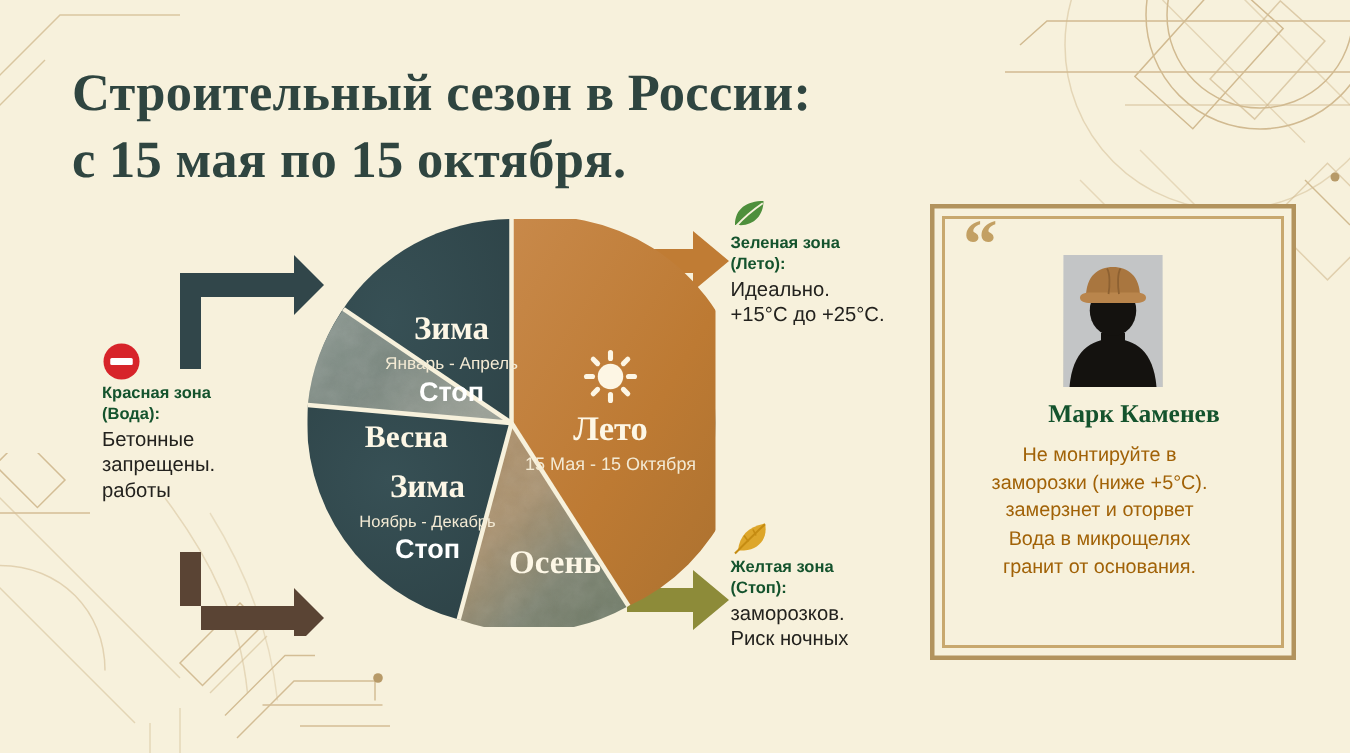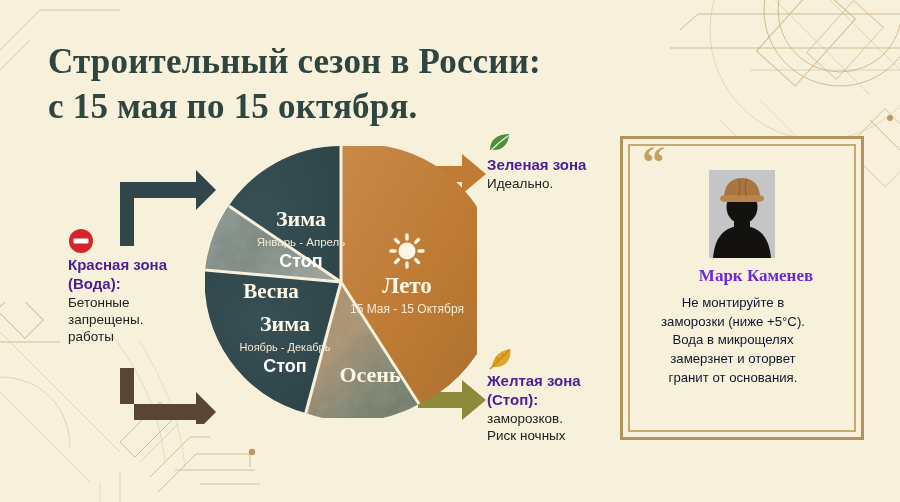--- a/index.html
+++ b/index.html
@@ -55,21 +55,21 @@
   .arrow-svg{position:absolute;}
   #arrow-left-top{left:112px;top:168px;}
   #arrow-left-bot{left:112px;top:368px;}
   #arrow-right-top{left:418px;top:152px;}
   #arrow-right-bot{left:418px;top:378px;}
 
   
   .callout{position:absolute;}
   .callout .ico{display:block;margin-bottom:2px;}
   .callout .head{
-    font-weight:bold;font-size:15px;color:#4c1d95;line-height:1.25;
+    font-weight:bold;font-size:11px;color:#14532d;line-height:1.25;
   }
   .callout .body{
     font-size:13.5px;color:#23221e;line-height:1.28;
   }
   #callout-red{left:68px;top:228px;width:130px;}
   #callout-green{left:487px;top:132px;width:140px;}
   #callout-yellow{left:487px;top:348px;width:140px;}
 
   
   #card{
@@ -92,25 +92,25 @@
   #avatar{
     position:absolute;left:50%;top:24px;transform:translateX(-50%);
     width:66px;height:88px;
     background:linear-gradient(175deg,#c9cbcc 0%,#b9bbbc 55%,#a8aaab 100%);
     overflow:hidden;
   }
   #avatar svg{display:block;}
   #card-name{
     position:absolute;left:0;right:0;top:120px;text-align:center;
     font-family:"Liberation Serif", serif;font-weight:bold;
-    font-size:17px;color:#6d28d9;margin-left:28px;
+    font-size:17px;color:#14532d;margin-left:28px;
   }
   #card-quote{
     position:absolute;left:14px;right:32px;top:148px;text-align:center;
-    font-size:13.2px;line-height:1.42;color:#0f172a;
+    font-size:13.2px;line-height:1.42;color:#a16207;
   }
 </style>
 </head>
 <body>
 
 <div id="root">
 
   <svg class="deco" id="deco-tr" viewBox="0 0 330 200">
     <g fill="none" stroke="#cbb184" stroke-width="1" opacity="0.85">
       <path d="M110 30 L128 14 L330 14"></path>
@@ -275,23 +275,25 @@
     </div>
   </div>
 
   <div class="callout" id="callout-green">
     <svg class="ico" width="26" height="22" viewBox="0 0 26 22">
       <path d="M3 18 C3 7 11 2 22 2 C22 12 15 19 5 18 Z" fill="#4e8f3c"></path>
       <path d="M4 18.5 C9 13 15 8 21.5 3.5" stroke="#f7f1dc" stroke-width="1.3" fill="none"></path>
     </svg>
     <div class="head">
       <div>Зеленая зона</div>
+      <div>(Лето):</div>
     </div>
     <div class="body">
       <div>Идеально.</div>
+      <div>+15°C до +25°C.</div>
     </div>
   </div>
 
   <div class="callout" id="callout-yellow">
     <svg class="ico" width="28" height="22" viewBox="0 0 28 22">
       <path d="M5 19 C6 9 12 3 23 1 C25 10 20 18 9 19 L5 19 Z" fill="#dda62a"></path>
       <path d="M3 21 C9 15 16 8 23 1.5" stroke="#c58c12" stroke-width="1.4" fill="none"></path>
       <path d="M12 13 L9 9 M17 9 L15 5" stroke="#c58c12" stroke-width="1.1" fill="none"></path>
     </svg>
     <div class="head">
@@ -324,20 +326,20 @@
           <path d="M29 9 C31 12 31 20 30 26" stroke="#8d6132" stroke-width="1.2" fill="none"></path>
           <path d="M38 9 C36 12 36 20 37 26" stroke="#8d6132" stroke-width="1.2" fill="none"></path>
         </svg>
       </div>
 
       <div id="card-name">Марк Каменев</div>
 
       <div id="card-quote">
         <div>Не монтируйте в</div>
         <div>заморозки (ниже +5°C).</div>
+        <div>замерзнет и оторвет</div>
         <div>Вода в микрощелях</div>
-        <div>замерзнет и оторвет</div>
         <div>гранит от основания.</div>
       </div>
     </div>
   </div>
 
 </div>
 
 </body></html>

